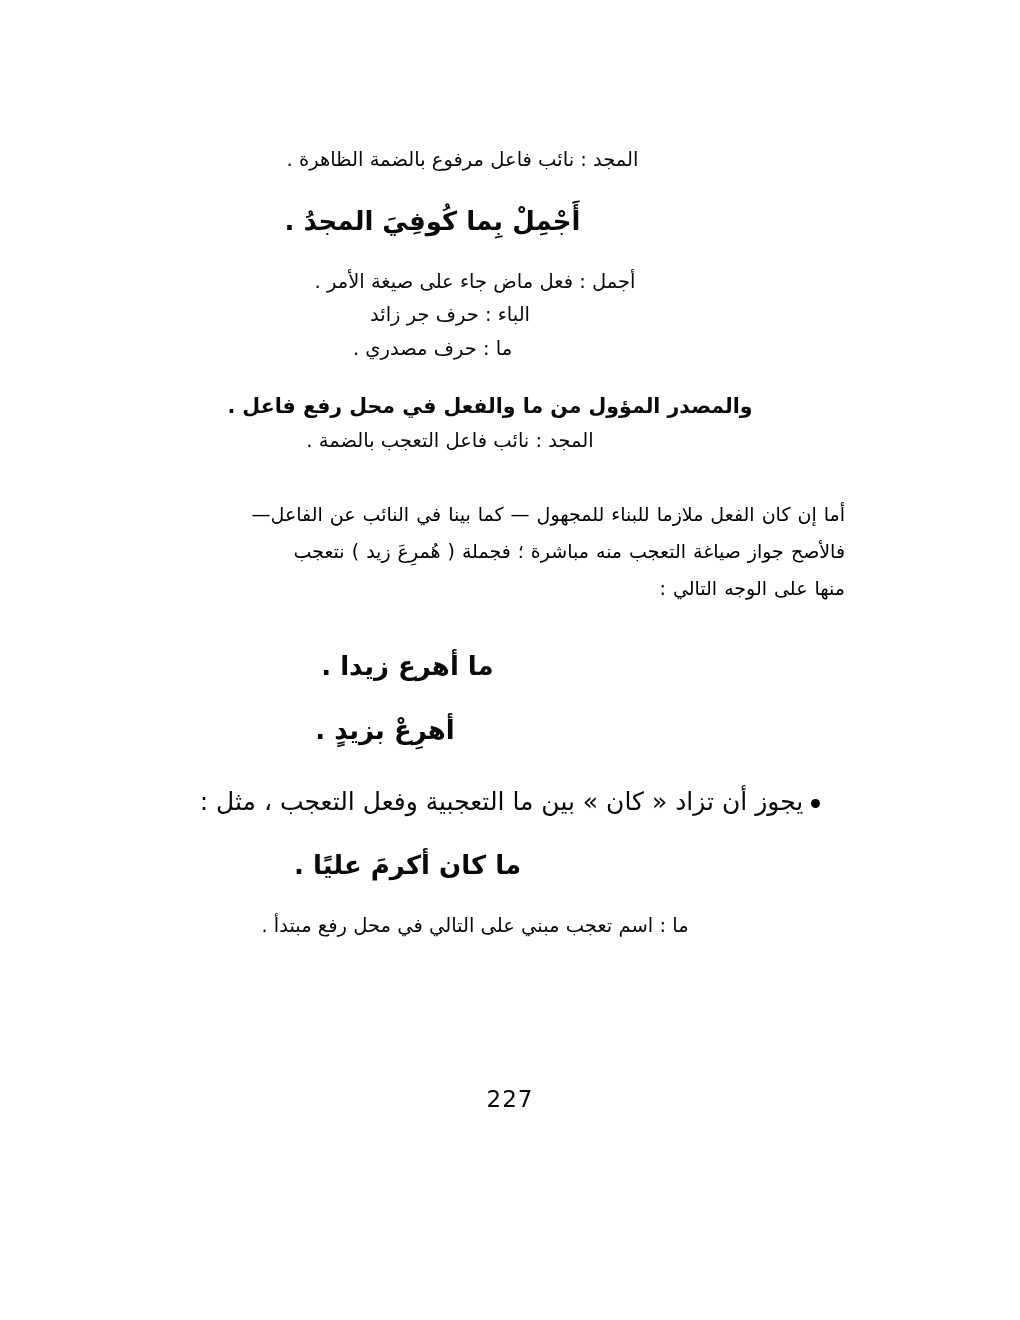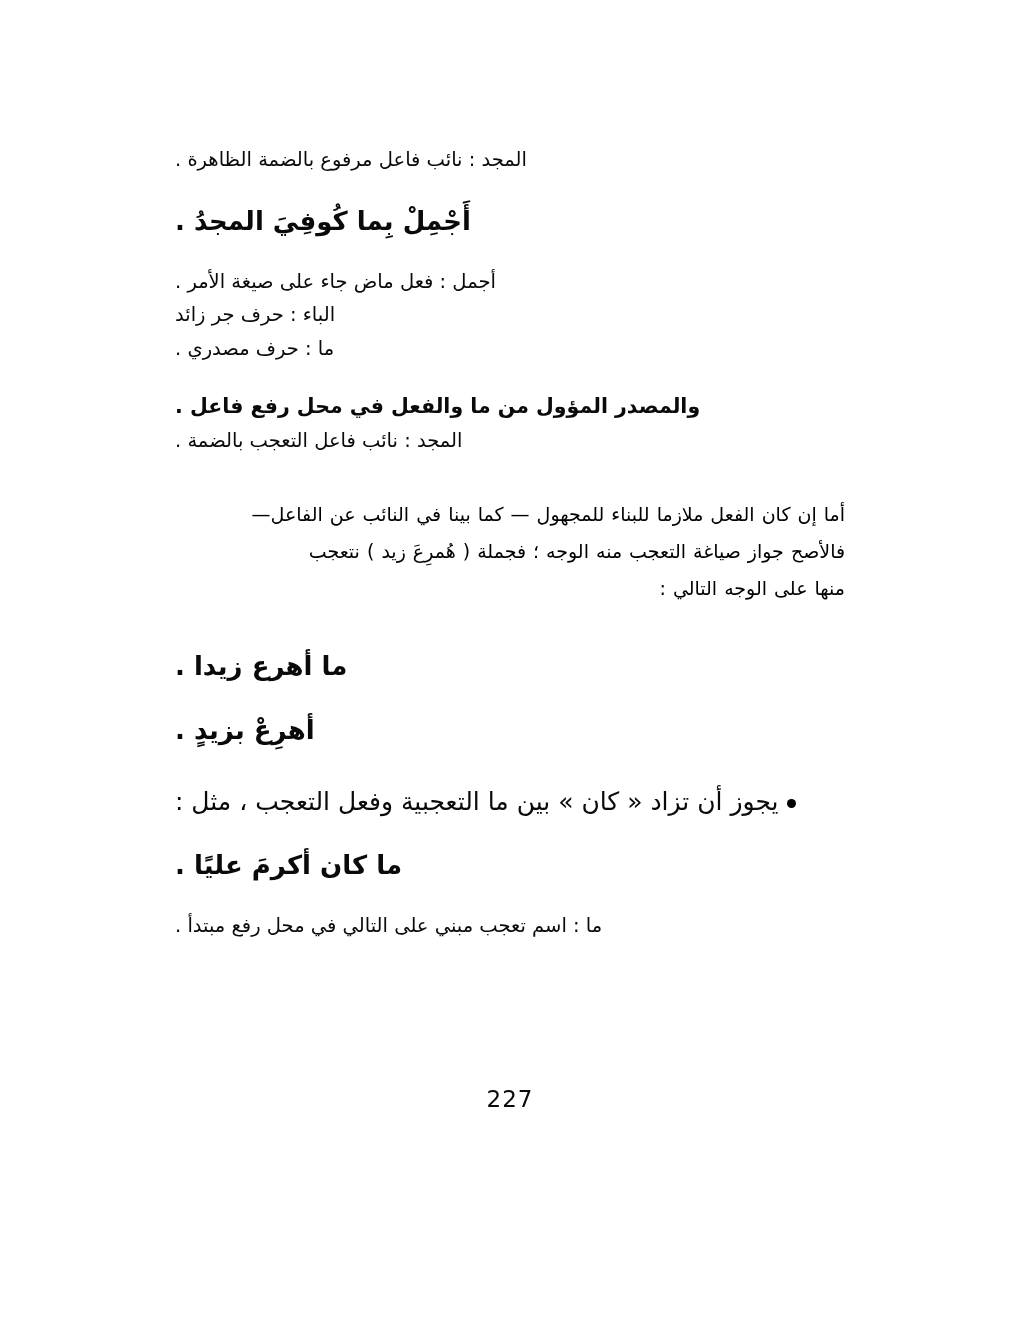--- a/index.html
+++ b/index.html
@@ -27,21 +27,21 @@
     position: absolute;
     top: 150px;
     right: 175px;
     left: 175px;
     direction: rtl;
     text-align: right;
   }
 
   .line {
     direction: rtl;
-    text-align: left;
+    text-align: center;
     white-space: nowrap;
     color: #0a0a0a;
     font-size: 19.5px;
     line-height: 1.0;
     letter-spacing: 0px;
   }
   .gap-md  { margin-top: 14px; }
   .gap-lg  { margin-top: 38px; }
   .gap-xl  { margin-top: 46px; }
 
@@ -131,21 +131,21 @@
 
     <div class="line irab ind-5 gap-md">ما : حرف مصدري .</div>
 
 
     <div class="line bold-rule ind-1 gap-lg">والمصدر المؤول من ما والفعل في محل رفع فاعل .</div>
 
     <div class="line irab ind-4 gap-md">المجد : نائب فاعل التعجب بالضمة .</div>
 
     <div class="para gap-xl">
       <span class="ln l1">أما إن كان الفعل ملازما للبناء للمجهول — كما بينا في النائب عن الفاعل—</span>
-      <span class="ln l2">فالأصح جواز صياغة التعجب منه الوجه ؛ فجملة ( هُمرِعَ زيد )  نتعجب</span>
+      <span class="ln l2">فالأصح جواز صياغة التعجب منه مباشرة ؛ فجملة ( هُمرِعَ زيد )  نتعجب</span>
       <span class="ln l3">منها على الوجه التالي :</span>
     </div>
 
     <div class="line example ind-6 gap-xl">ما أهرع زيدا .</div>
 
     <div class="line example ind-7 gap-lg">أهرِعْ بزيدٍ .</div>
 
     <div class="line bullet-line ind-0 gap-xl">
       <span class="bullet-dot"></span><span>يجوز أن تزاد « كان »  بين ما التعجبية وفعل التعجب ، مثل :</span>
     </div>

